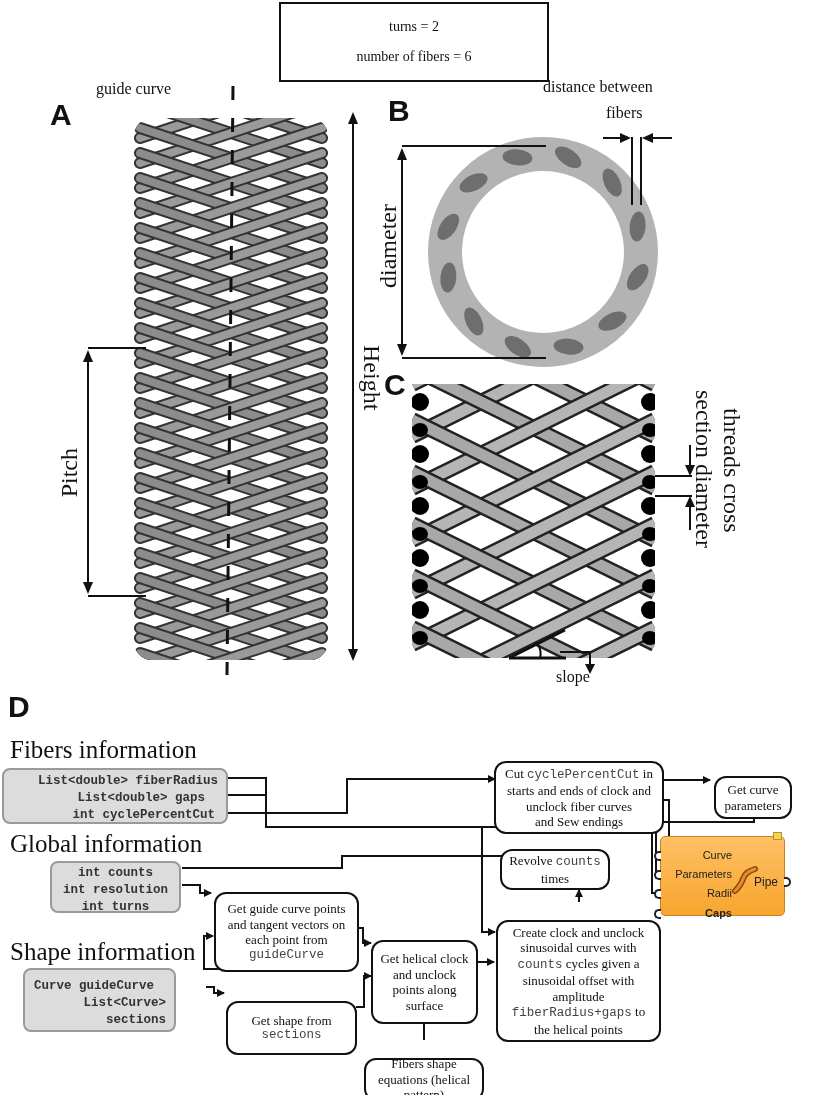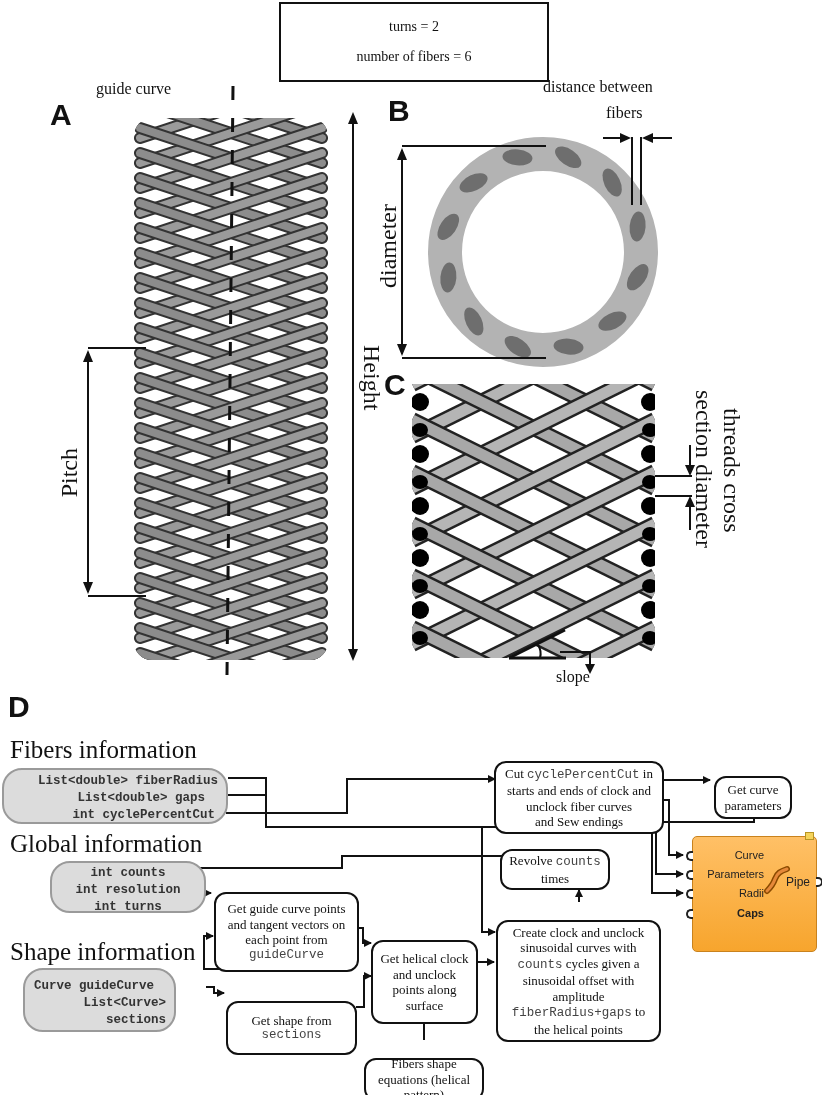--- a/index.html
+++ b/index.html
@@ -5,24 +5,24 @@
   html, body { margin:0; padding:0; background:#ffffff; }
   body { width:822px; height:1095px; position:relative; overflow:hidden; font-family:"DejaVu Serif", serif; color:#111; }
   .abs { position:absolute; }
   .panel-letter { font-family:"Liberation Sans", sans-serif; font-weight:bold; font-size:30px; }
   .param-box { left:279px; top:2px; width:270px; height:80px; border:2px solid #111; box-sizing:border-box; text-align:center; font-size:14px; line-height:30px; padding-top:8px; font-family:"Liberation Serif", serif; }
   .lbl { font-family:"Liberation Serif", serif; font-size:16px; }
   .vlabel { writing-mode:vertical-rl; font-family:"Liberation Serif", serif; font-size:24px; }
   .vlabel.ccw { transform:rotate(180deg); }
   svg { position:absolute; left:0; top:0; }
   .section-title { font-family:"Liberation Serif", serif; font-size:25px; }
-  .input-group { background:#dcdcdc; border:2px solid #9a9a9a; border-radius:20px; box-sizing:border-box; font-family:"Liberation Mono", monospace; font-weight:bold; font-size:12.5px; color:#333; text-align:right; padding:3px 8px; line-height:17px; }
+  .input-group { background:#dcdcdc; border:2px solid #9a9a9a; border-radius:8px; box-sizing:border-box; font-family:"Liberation Mono", monospace; font-weight:bold; font-size:12.5px; color:#333; text-align:right; padding:3px 8px; line-height:17px; }
   .node { background:#fff; border:2px solid #111; border-radius:12px; box-sizing:border-box; text-align:center; font-family:"Liberation Serif", serif; font-size:13px; line-height:15.5px; display:flex; align-items:center; justify-content:center; padding:3px 5px;margin-top:18px; }
   .node .code { font-family:"Liberation Mono", monospace; color:#444; font-size:12.5px; }
-  .gh-comp { left:692px; top:836px; width:125px; height:116px; background:linear-gradient(#ffc066, #f7a52d); border:1px solid #c9821d; border-radius:5px; box-sizing:border-box; font-family:"Liberation Sans", sans-serif; font-size:11px; color:#222; }
+  .gh-comp { left:660px; top:836px; width:125px; height:80px; background:linear-gradient(#ffc066, #f7a52d); border:1px solid #c9821d; border-radius:5px; box-sizing:border-box; font-family:"Liberation Sans", sans-serif; font-size:11px; color:#222; }
   .gh-in { position:absolute; right:52px; text-align:right; }
   .gh-out { position:absolute; right:6px; top:38px; font-size:12px; }
   .port { position:absolute; width:7px; height:10px; border:2px solid #222; border-right:none; border-radius:6px 0 0 6px; background:#fff; box-sizing:border-box; }
   .port-out { position:absolute; width:7px; height:10px; border:2px solid #222; border-left:none; border-radius:0 6px 6px 0; background:#fff; box-sizing:border-box; }
 </style>
 </head>
 <body>
 
 <div class="abs param-box">
   <div>turns = 2</div>
@@ -323,21 +323,21 @@
 </svg>
 
 <div class="abs section-title" style="left:10px;top:736px;">Fibers information</div>
 <div class="abs input-group" style="left:2px;top:768px;width:226px;height:56px;">
   <div>List&lt;double&gt; fiberRadius</div>
   <div style="padding-right:13px;">List&lt;double&gt; gaps</div>
   <div style="padding-right:3px;">int cyclePercentCut</div>
 </div>
 
 <div class="abs section-title" style="left:10px;top:830px;">Global information</div>
-<div class="abs input-group" style="left:50px;top:861px;width:156px;height:52px;text-align:center;padding:2px 4px;">
+<div class="abs input-group" style="left:50px;top:861px;width:131px;height:52px;text-align:center;padding:2px 4px;">
   <div>int counts</div>
   <div>int resolution</div>
   <div>int turns</div>
 </div>
 
 <div class="abs section-title" style="left:10px;top:938px;">Shape information</div>
 <div class="abs input-group" style="left:23px;top:968px;width:153px;height:64px;padding-top:8px;">
   <div style="padding-right:12px;">Curve guideCurve</div>
   <div>List&lt;Curve&gt; sections</div>
 </div>

